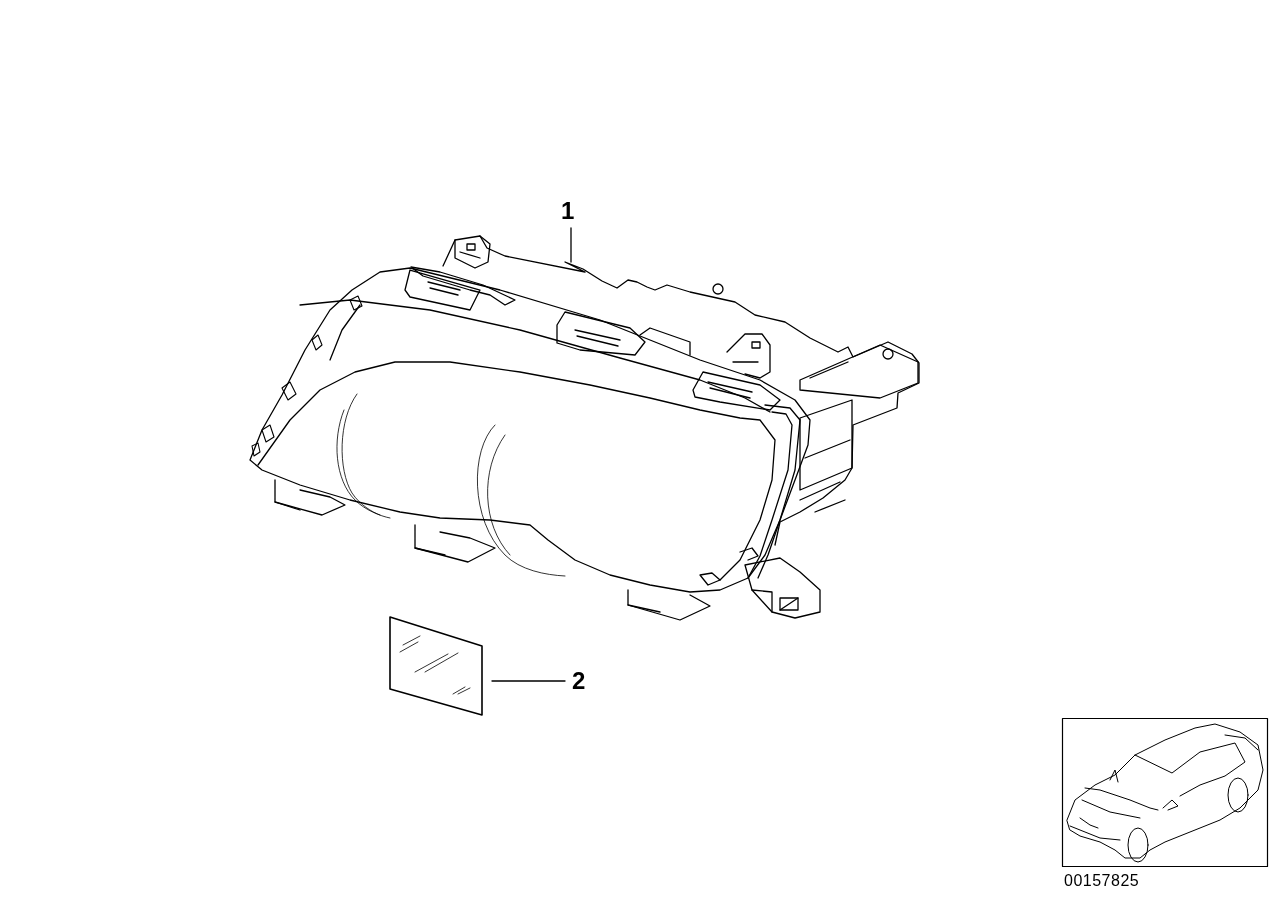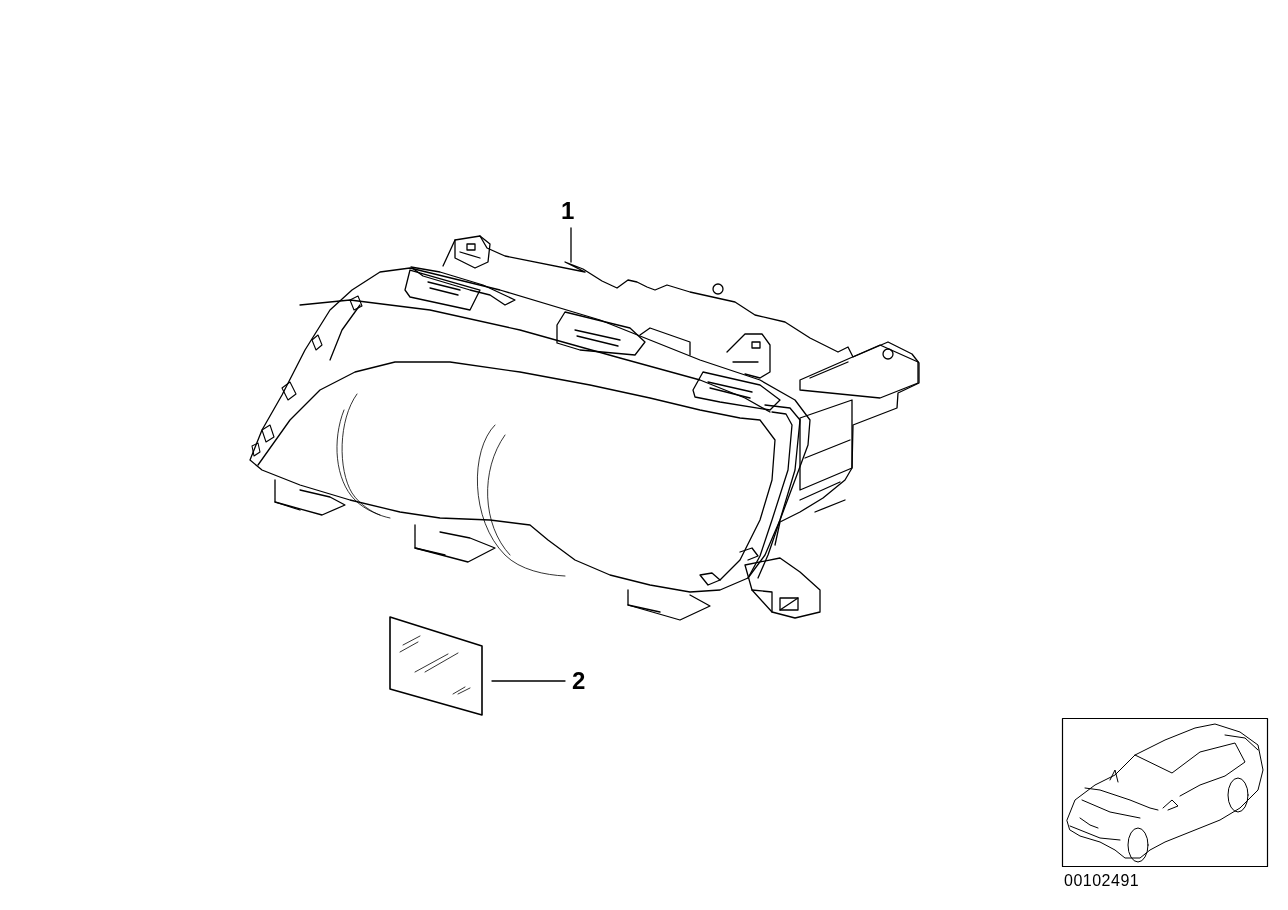--- a/index.html
+++ b/index.html
@@ -126,14 +126,14 @@
         <ellipse cx="1238" cy="795" rx="10" ry="17"></ellipse>
         <path d="M1110 780 L1115 770 L1118 782"></path>
         <path d="M1163 808 L1172 800 L1178 806 L1168 810"></path>
         <path d="M1225 735 L1245 738 L1258 750"></path>
       </g>
     </g>
   </svg>
 
   <div class="callout" style="left:561px; top:199px;">1</div>
   <div class="callout" style="left:572px; top:669px;">2</div>
-  <div class="diagram-id" style="left:1064px; top:872px;">00102491</div>
+  <div class="diagram-id" style="left:1064px; top:872px;">00157825</div>
 </div>
 
 </body></html>

